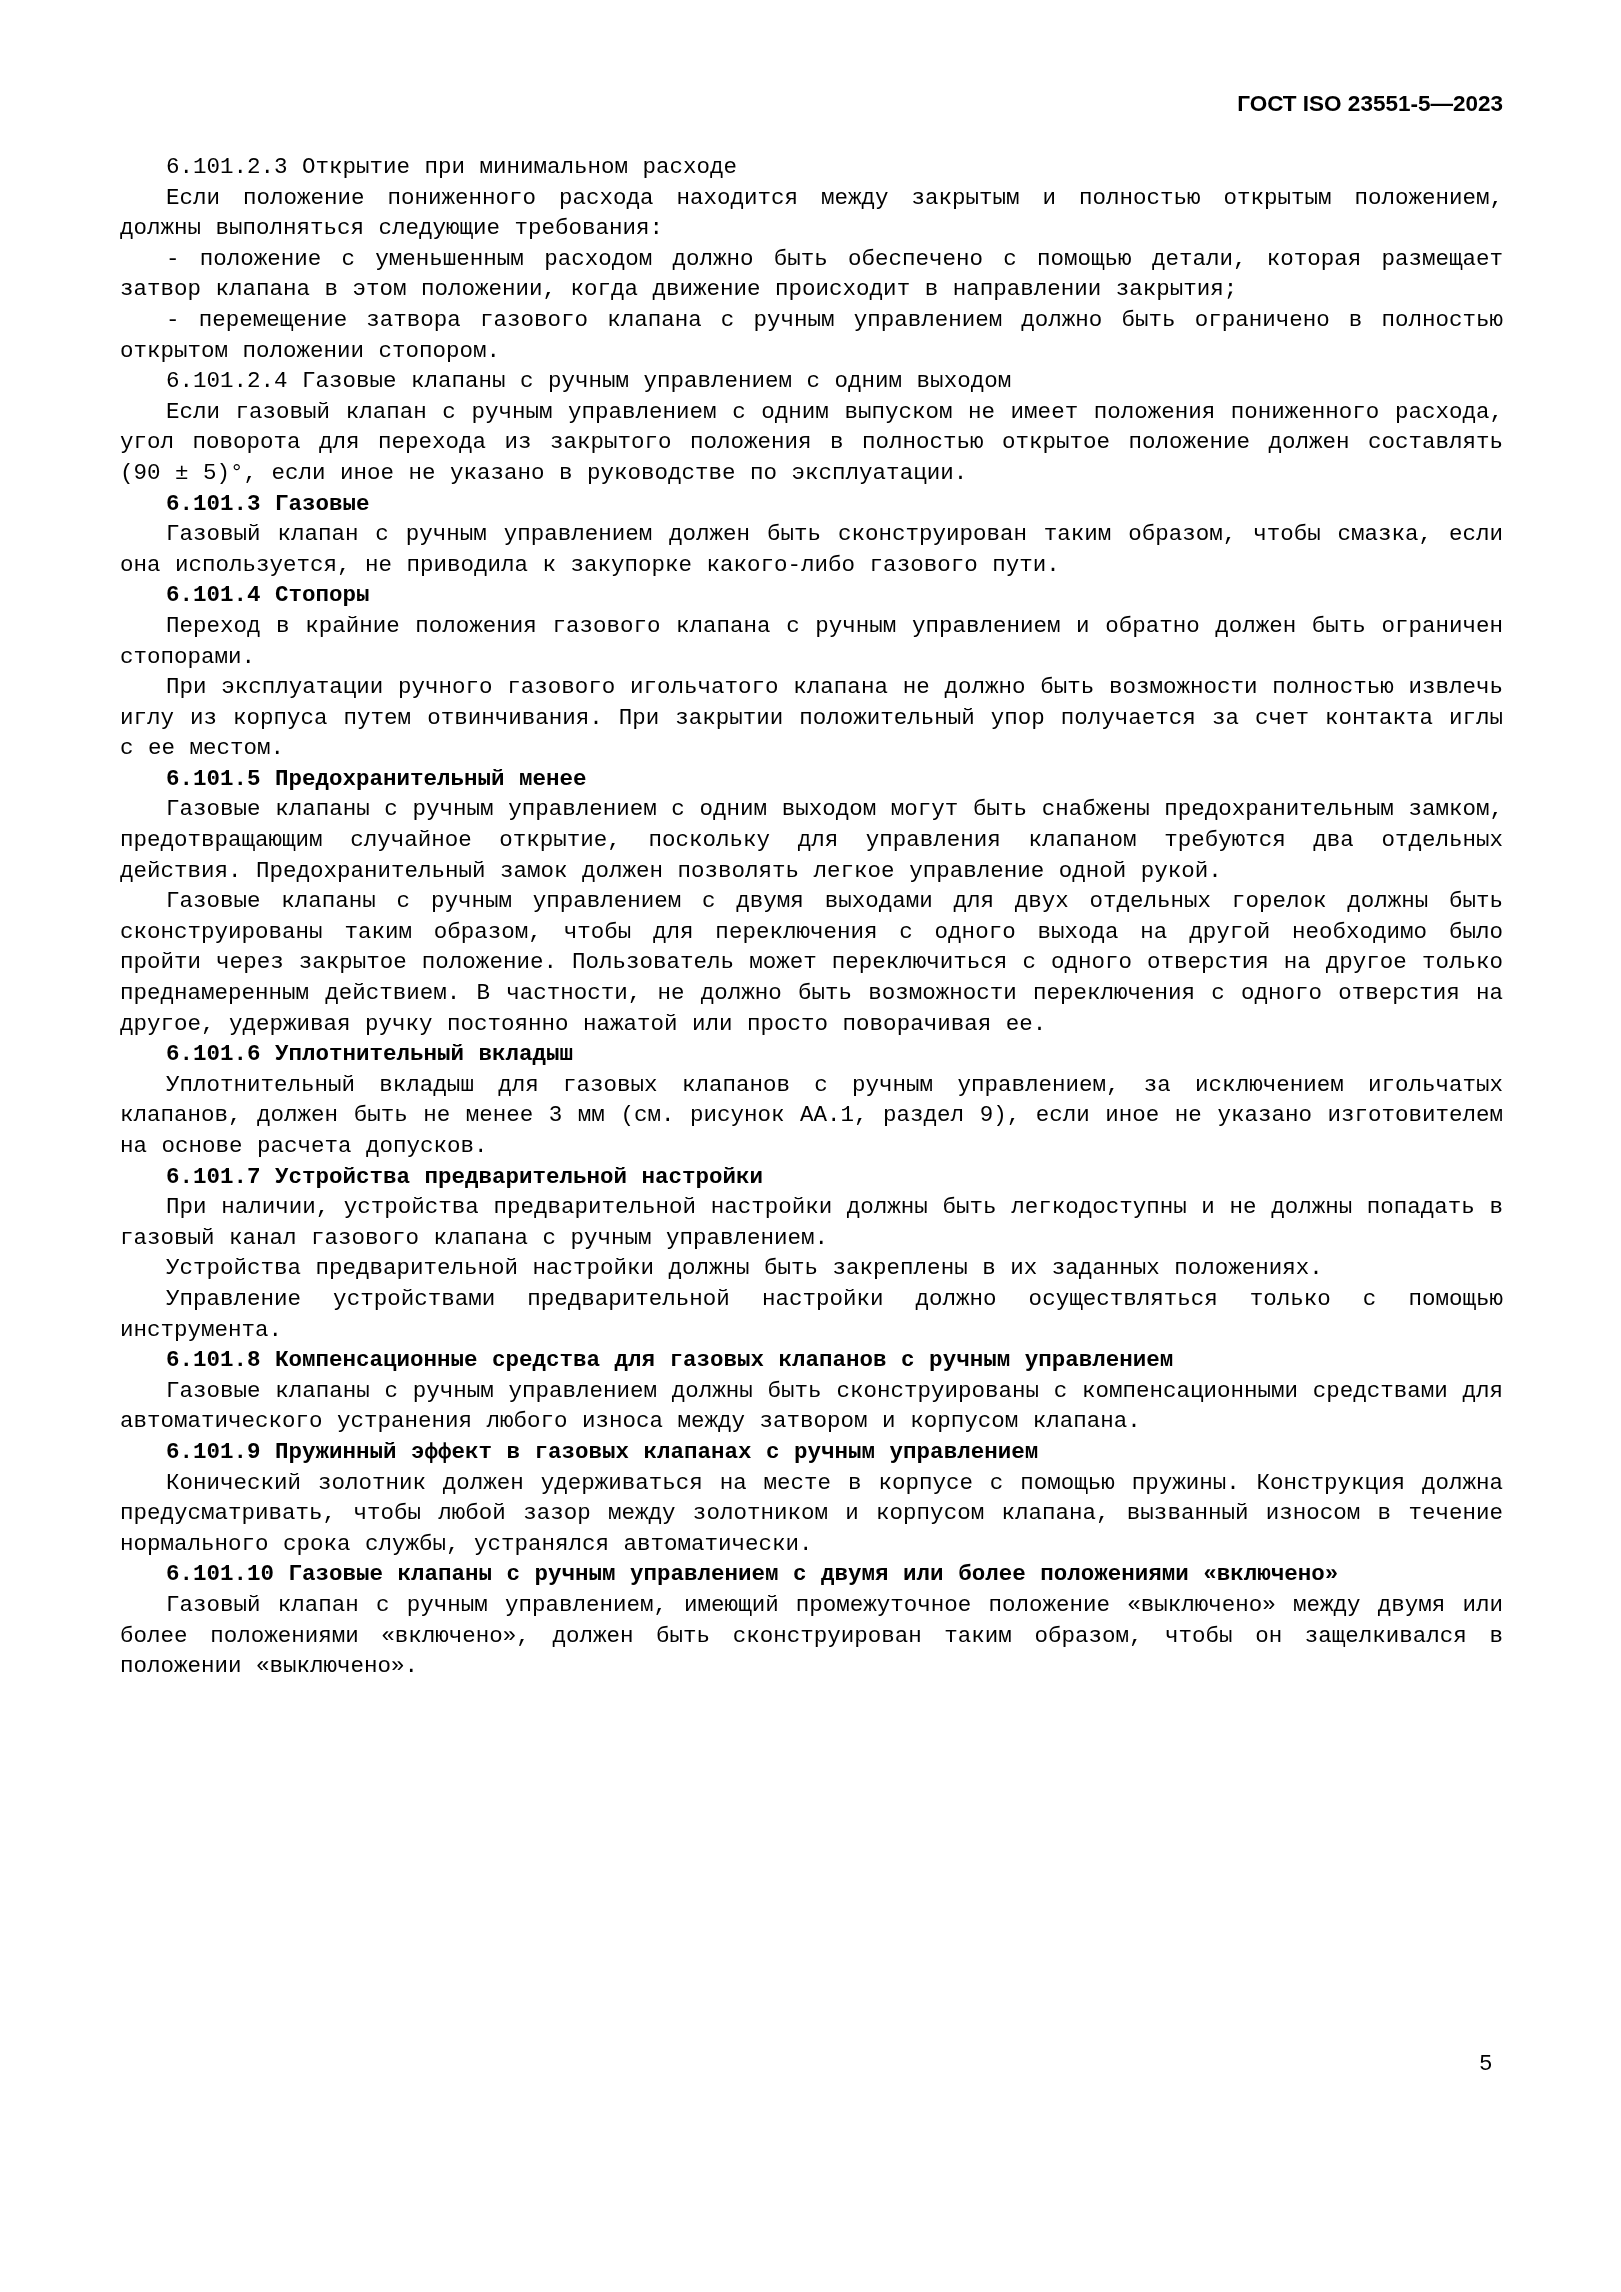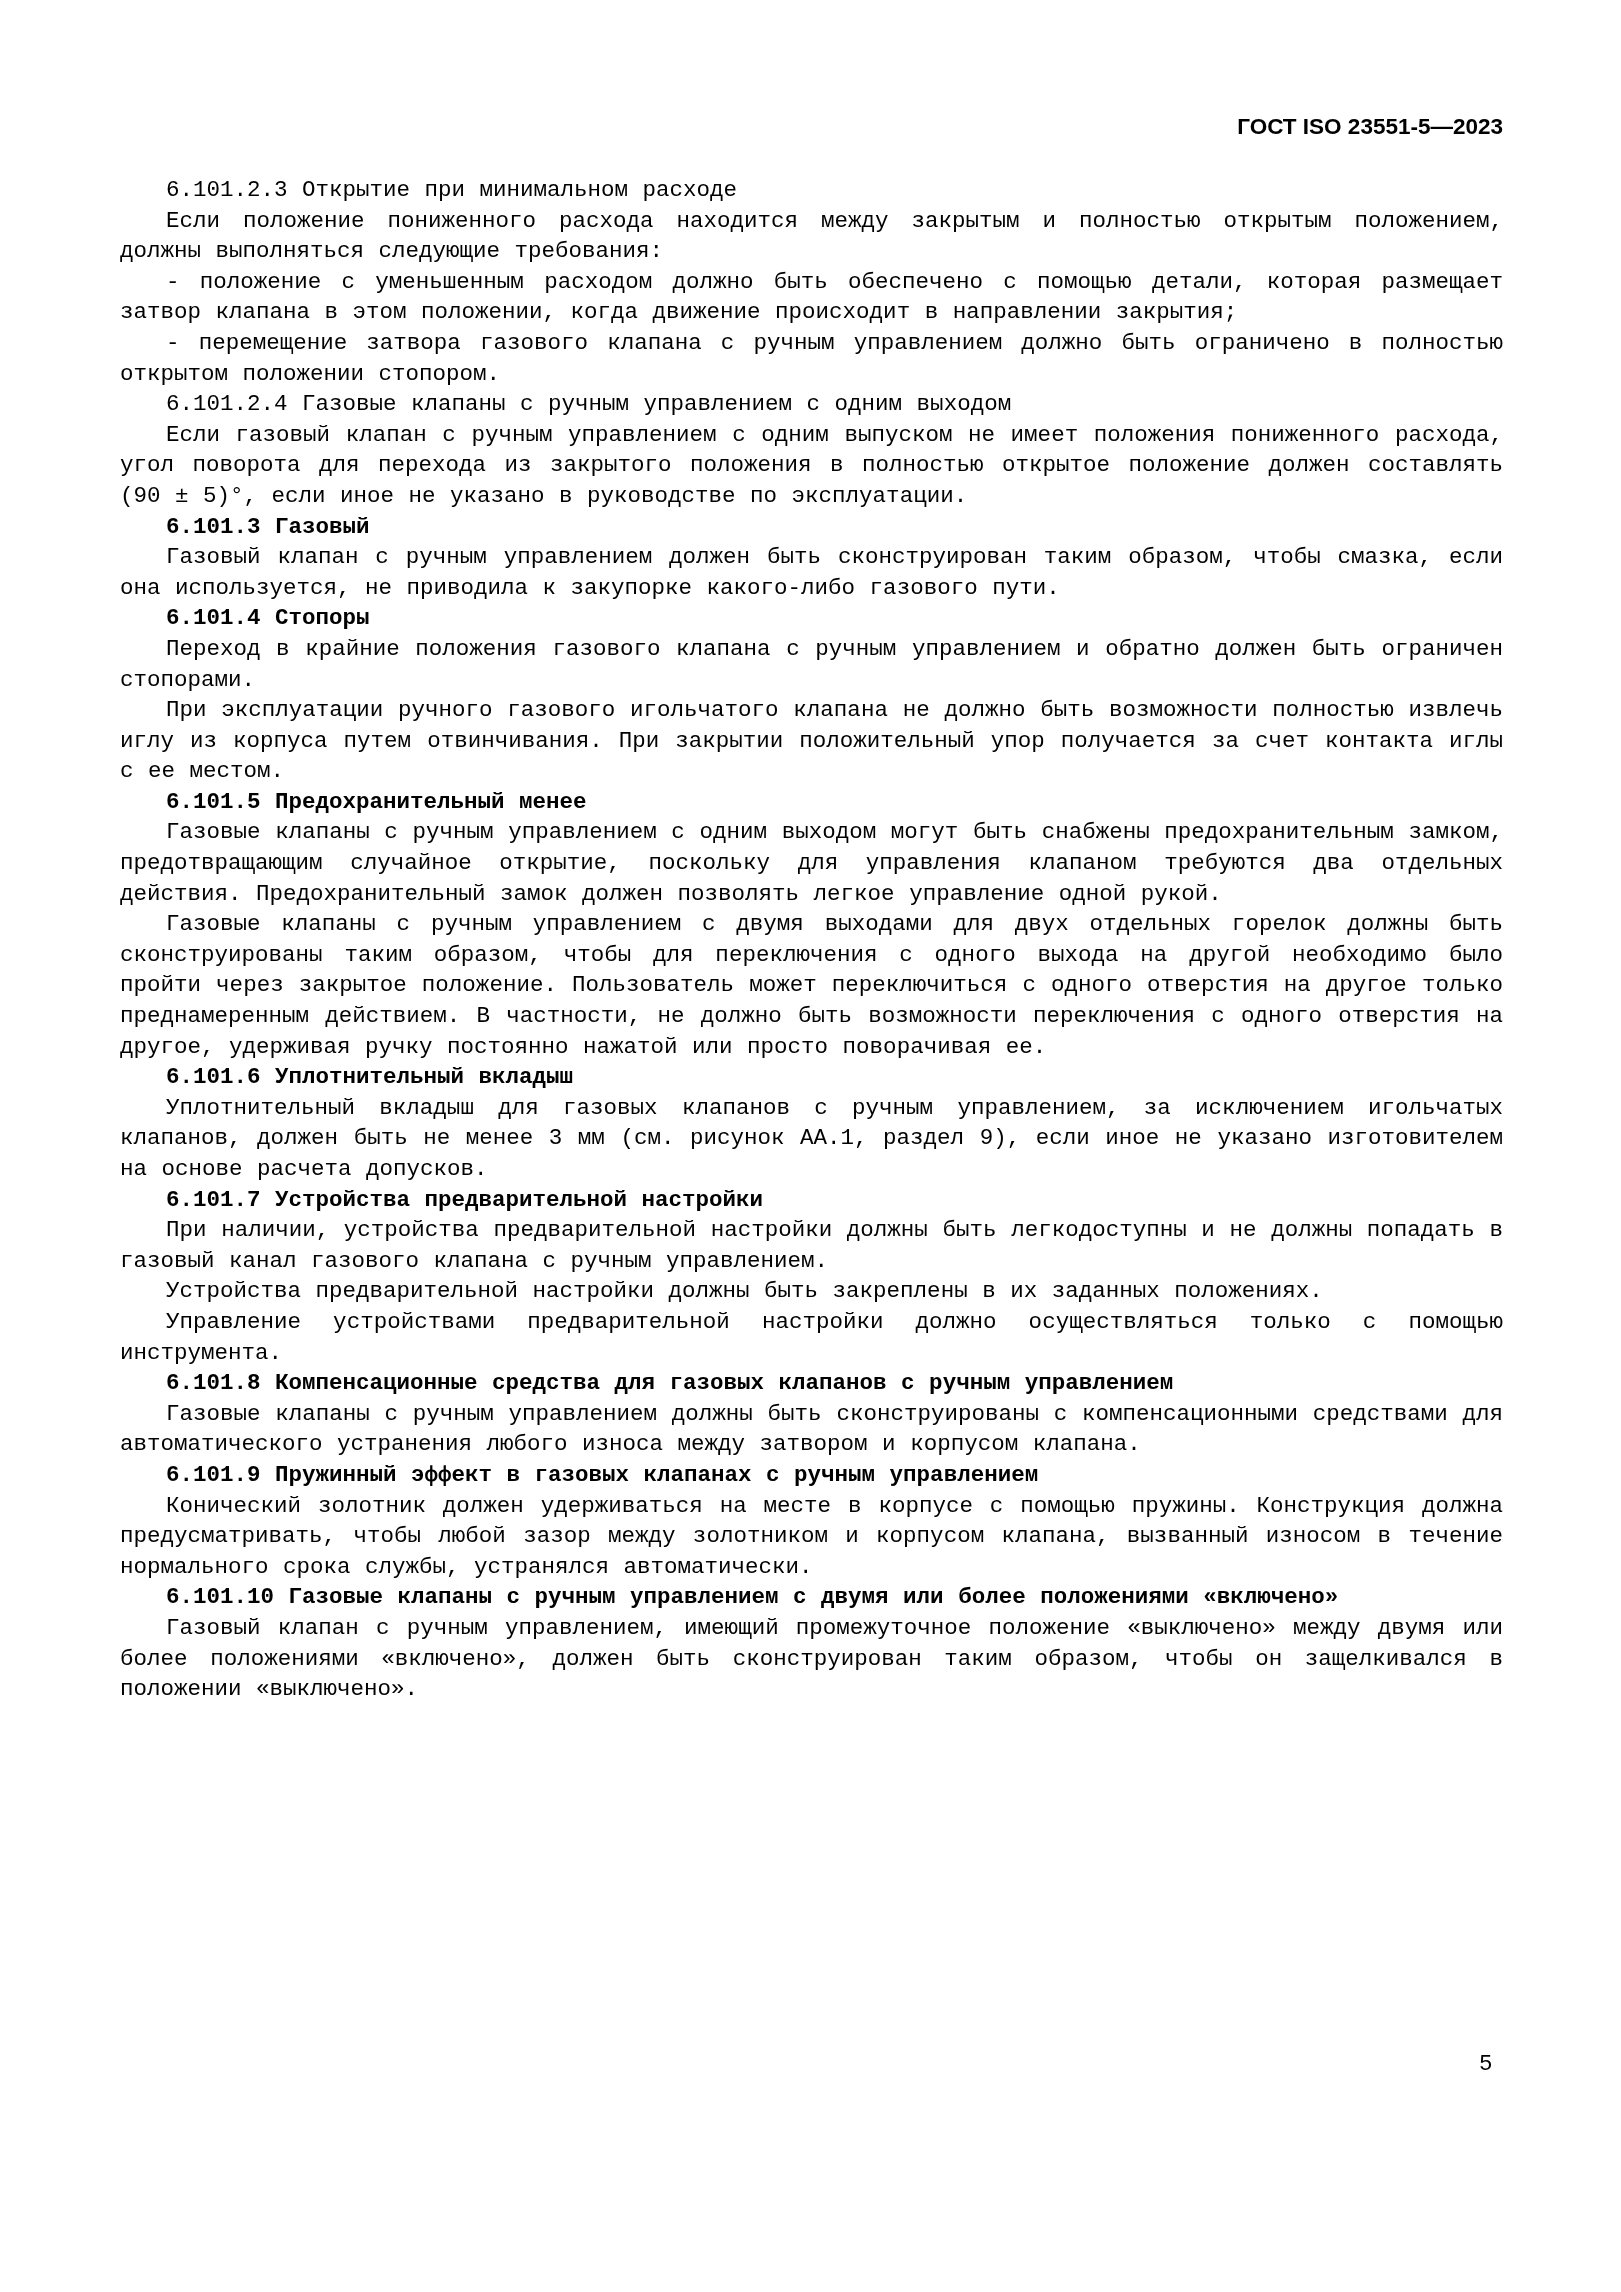--- a/index.html
+++ b/index.html
@@ -9,21 +9,21 @@
   }
   .page {
     position: relative;
     width: 1621px;
     height: 2293px;
     margin: 0 auto;
     background: #ffffff;
     color: #000000;
     font-family: "Liberation Sans", sans-serif;
     box-sizing: border-box;
-    padding: 113px 118px 0 120px;
+    padding: 90px 118px 0 120px;
   }
   .doc-header {
     text-align: right;
     font-weight: bold;
     font-size: 22.5px;
     line-height: 1.2;
     margin: 0 0 35px 0;
   }
   .doc-body .para {
     margin: 0;
@@ -51,21 +51,21 @@
 <div class="page">
   <div class="doc-header">ГОСТ ISO 23551-5—2023</div>
 
   <div class="doc-body">
       <p class="para">6.101.2.3 Открытие при минимальном расходе</p>
       <p class="para">Если положение пониженного расхода находится между закрытым и полностью открытым положением, должны выполняться следующие требования:</p>
       <p class="para">- положение с уменьшенным расходом должно быть обеспечено с помощью детали, которая размещает затвор клапана в этом положении, когда движение происходит в направлении закрытия;</p>
       <p class="para">- перемещение затвора газового клапана с ручным управлением должно быть ограничено в полностью открытом положении стопором.</p>
       <p class="para">6.101.2.4 Газовые клапаны с ручным управлением с одним выходом</p>
       <p class="para">Если газовый клапан с ручным управлением с одним выпуском не имеет положения пониженного расхода, угол поворота для перехода из закрытого положения в полностью открытое положение должен составлять (90 ± 5)°, если иное не указано в руководстве по эксплуатации.</p>
-      <p class="para bold">6.101.3 Газовый</p>
+      <p class="para bold">6.101.3 Газовые</p>
       <p class="para">Газовый клапан с ручным управлением должен быть сконструирован таким образом, чтобы смазка, если она используется, не приводила к закупорке какого-либо газового пути.</p>
       <p class="para bold">6.101.4 Стопоры</p>
       <p class="para">Переход в крайние положения газового клапана с ручным управлением и обратно должен быть ограничен стопорами.</p>
       <p class="para">При эксплуатации ручного газового игольчатого клапана не должно быть возможности полностью извлечь иглу из корпуса путем отвинчивания. При закрытии положительный упор получается за счет контакта иглы с ее местом.</p>
       <p class="para bold">6.101.5 Предохранительный менее</p>
       <p class="para">Газовые клапаны с ручным управлением с одним выходом могут быть снабжены предохранительным замком, предотвращающим случайное открытие, поскольку для управления клапаном требуются два отдельных действия. Предохранительный замок должен позволять легкое управление одной рукой.</p>
       <p class="para">Газовые клапаны с ручным управлением с двумя выходами для двух отдельных горелок должны быть сконструированы таким образом, чтобы для переключения с одного выхода на другой необходимо было пройти через закрытое положение. Пользователь может переключиться с одного отверстия на другое только преднамеренным действием. В частности, не должно быть возможности переключения с одного отверстия на другое, удерживая ручку постоянно нажатой или просто поворачивая ее.</p>
       <p class="para bold">6.101.6 Уплотнительный вкладыш</p>
       <p class="para">Уплотнительный вкладыш для газовых клапанов с ручным управлением, за исключением игольчатых клапанов, должен быть не менее 3 мм (см. рисунок АА.1, раздел 9), если иное не указано изготовителем на основе расчета допусков.</p>
       <p class="para bold">6.101.7 Устройства предварительной настройки</p>

